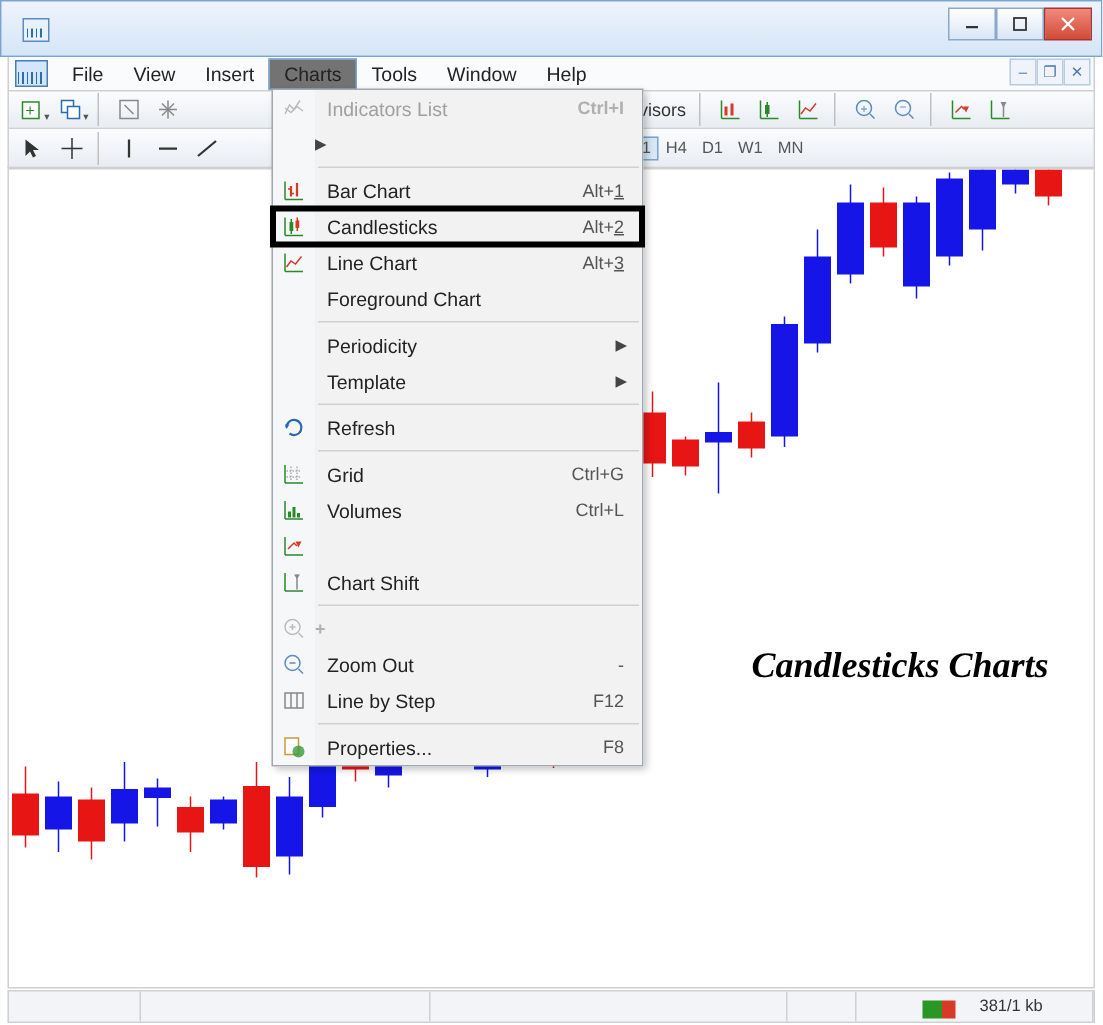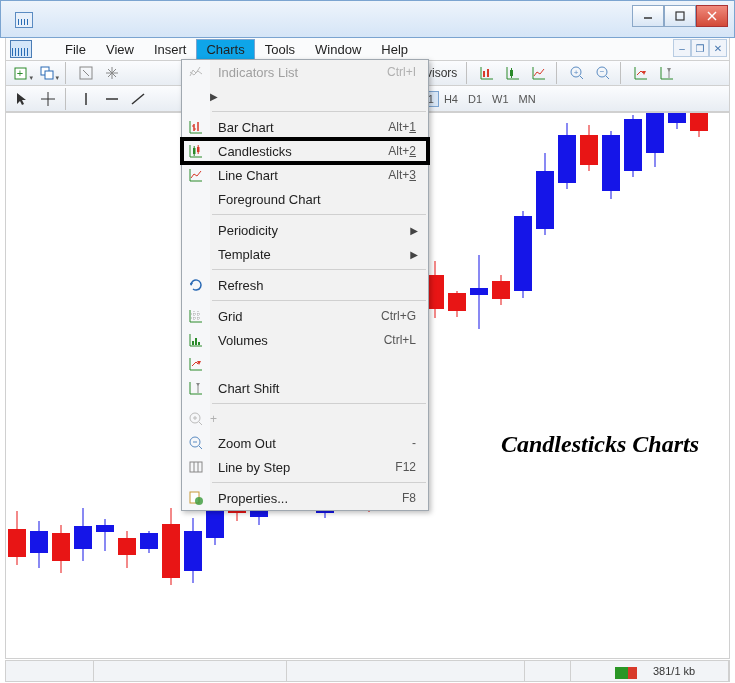--- a/index.html
+++ b/index.html
@@ -6,25 +6,25 @@
     body { width: 735px; height: 683px; background: #fff; position: relative; overflow: hidden; }
     
     .window-frame { position: absolute; top: 0; left: 0; right: 0; height: 38px; background: linear-gradient(to bottom, #eef4fb, #d5e5f7); border: 1px solid #7ba4d0; }
     .window-icon { position: absolute; left: 14px; top: 11px; width: 18px; height: 16px; background: #e8f0fa; border: 1px solid #5a8bc2; }
     .window-icon::before { content: ''; position: absolute; left: 2px; right: 2px; bottom: 2px; top: 6px; background: repeating-linear-gradient(to right, #2a6db5 0 1px, transparent 1px 3px); }
     .window-controls { position: absolute; right: 6px; top: 4px; display: flex; gap: 0; }
     .win-btn { width: 32px; height: 22px; border: 1px solid #8ba8c8; background: linear-gradient(to bottom, #fff, #d9e6f5); display: flex; align-items: center; justify-content: center; font-size: 11px; }
     .win-btn.close { background: linear-gradient(to bottom, #f08a7c, #d24a38); color: #fff; border-color: #a33; }
     .win-btn svg { width: 10px; height: 10px; }
     
-    .menubar { position: absolute; top: 38px; left: 5px; right: 5px; height: 22px; background: #fafbfc; display: flex; align-items: center; border-left: 1px solid #d0d0d0; border-right: 1px solid #d0d0d0; gap: 17px; }
+    .menubar { position: absolute; top: 38px; left: 5px; right: 5px; height: 22px; background: #fafbfc; display: flex; align-items: center; border-left: 1px solid #d0d0d0; border-right: 1px solid #d0d0d0; }
     .app-icon { width: 22px; height: 18px; margin: 0 6px 0 4px; background: #d4e6f9; border: 1px solid #4a7cb5; position: relative; }
     .app-icon::before { content: ''; position: absolute; left: 1px; right: 1px; bottom: 1px; height: 8px; background: repeating-linear-gradient(to right, #2a6db5 0 1px, transparent 1px 3px); }
     .menu-item { padding: 3px 10px; font-size: 13px; color: #222; }
-    .menu-item.active { background: #0ea5e9; border: 1px solid #7ba4d0; padding: 2px 9px; }
+    .menu-item.active { background: #737373; border: 1px solid #7ba4d0; padding: 2px 9px; }
     .mini-controls { position: absolute; right: 2px; top: 1px; display: flex; gap: 0; }
     .mini-btn { width: 18px; height: 18px; background: #f0f4fa; border: 1px solid #b8cce2; display: flex; align-items: center; justify-content: center; font-size: 10px; color: #4878b0; }
     
     .toolbar1 { position: absolute; top: 60px; left: 5px; right: 5px; height: 26px; background: linear-gradient(to bottom, #fbfcfe, #e8edf3); border: 1px solid #d0d0d0; display: flex; align-items: center; padding: 0 4px; }
     .toolbar2 { position: absolute; top: 86px; left: 5px; right: 5px; height: 26px; background: linear-gradient(to bottom, #fbfcfe, #e8edf3); border: 1px solid #d0d0d0; border-top: none; display: flex; align-items: center; padding: 0 4px; }
     .tbtn { width: 24px; height: 22px; display: flex; align-items: center; justify-content: center; margin-right: 2px; position: relative; }
     .tbtn.drop::after { content: '▾'; font-size: 7px; position: absolute; right: 1px; bottom: 2px; color: #555; }
     .tsep { width: 6px; height: 22px; border-left: 1px solid #c0c0c0; margin: 0 3px; }
     .tlabel { font-size: 12px; color: #333; padding: 0 6px 0 2px; }
     .tf-btn { padding: 2px 5px; font-size: 11px; color: #555; }
@@ -46,21 +46,21 @@
     .status-cell { border-right: 1px solid #d0d0d0; height: 100%; }
     .conn-icon { display: inline-block; width: 22px; height: 12px; background: linear-gradient(to right, #2a9625 0 60%, #d83a2a 60%); margin: 4px 4px 0 6px; }
     .status-text { font-size: 11px; color: #333; padding: 0 12px; }
     
     .dropdown { position: absolute; top: 59px; left: 181px; width: 248px; background: linear-gradient(to right, #f6f7f9 0 28px, #f2f2f2 28px); border: 1px solid #a0a8b0; box-shadow: 2px 2px 5px rgba(0,0,0,0.25); z-index: 100; }
     .dd-item { display: flex; align-items: center; height: 24px; font-size: 13px; color: #222; position: relative; }
     .dd-item.disabled { color: #a0a0a0; }
     .dd-icon { width: 28px; display: flex; align-items: center; justify-content: center; }
     .dd-label { flex: 1; padding-left: 8px; }
     .dd-shortcut { padding-right: 12px; color: #555; font-size: 12px; }
-    .dd-item.disabled .dd-shortcut { color: #b0b0b0; }
+    .dd-item.disabled .dd-shortcut { color: #b0b0b0; font-weight: bold; }
     .dd-arrow { padding-right: 10px; font-size: 10px; color: #444; }
     .dd-sep { height: 1px; background: #d0d0d0; margin: 3px 2px 3px 30px; }
     .dd-item.highlighted { outline: 4px solid #000; outline-offset: -2px; z-index: 2; }
     .dd-item .underline { text-decoration: underline; }
     
     .ico { width: 16px; height: 16px; display: inline-block; }
   </style>
 </head>
 <body>
 

